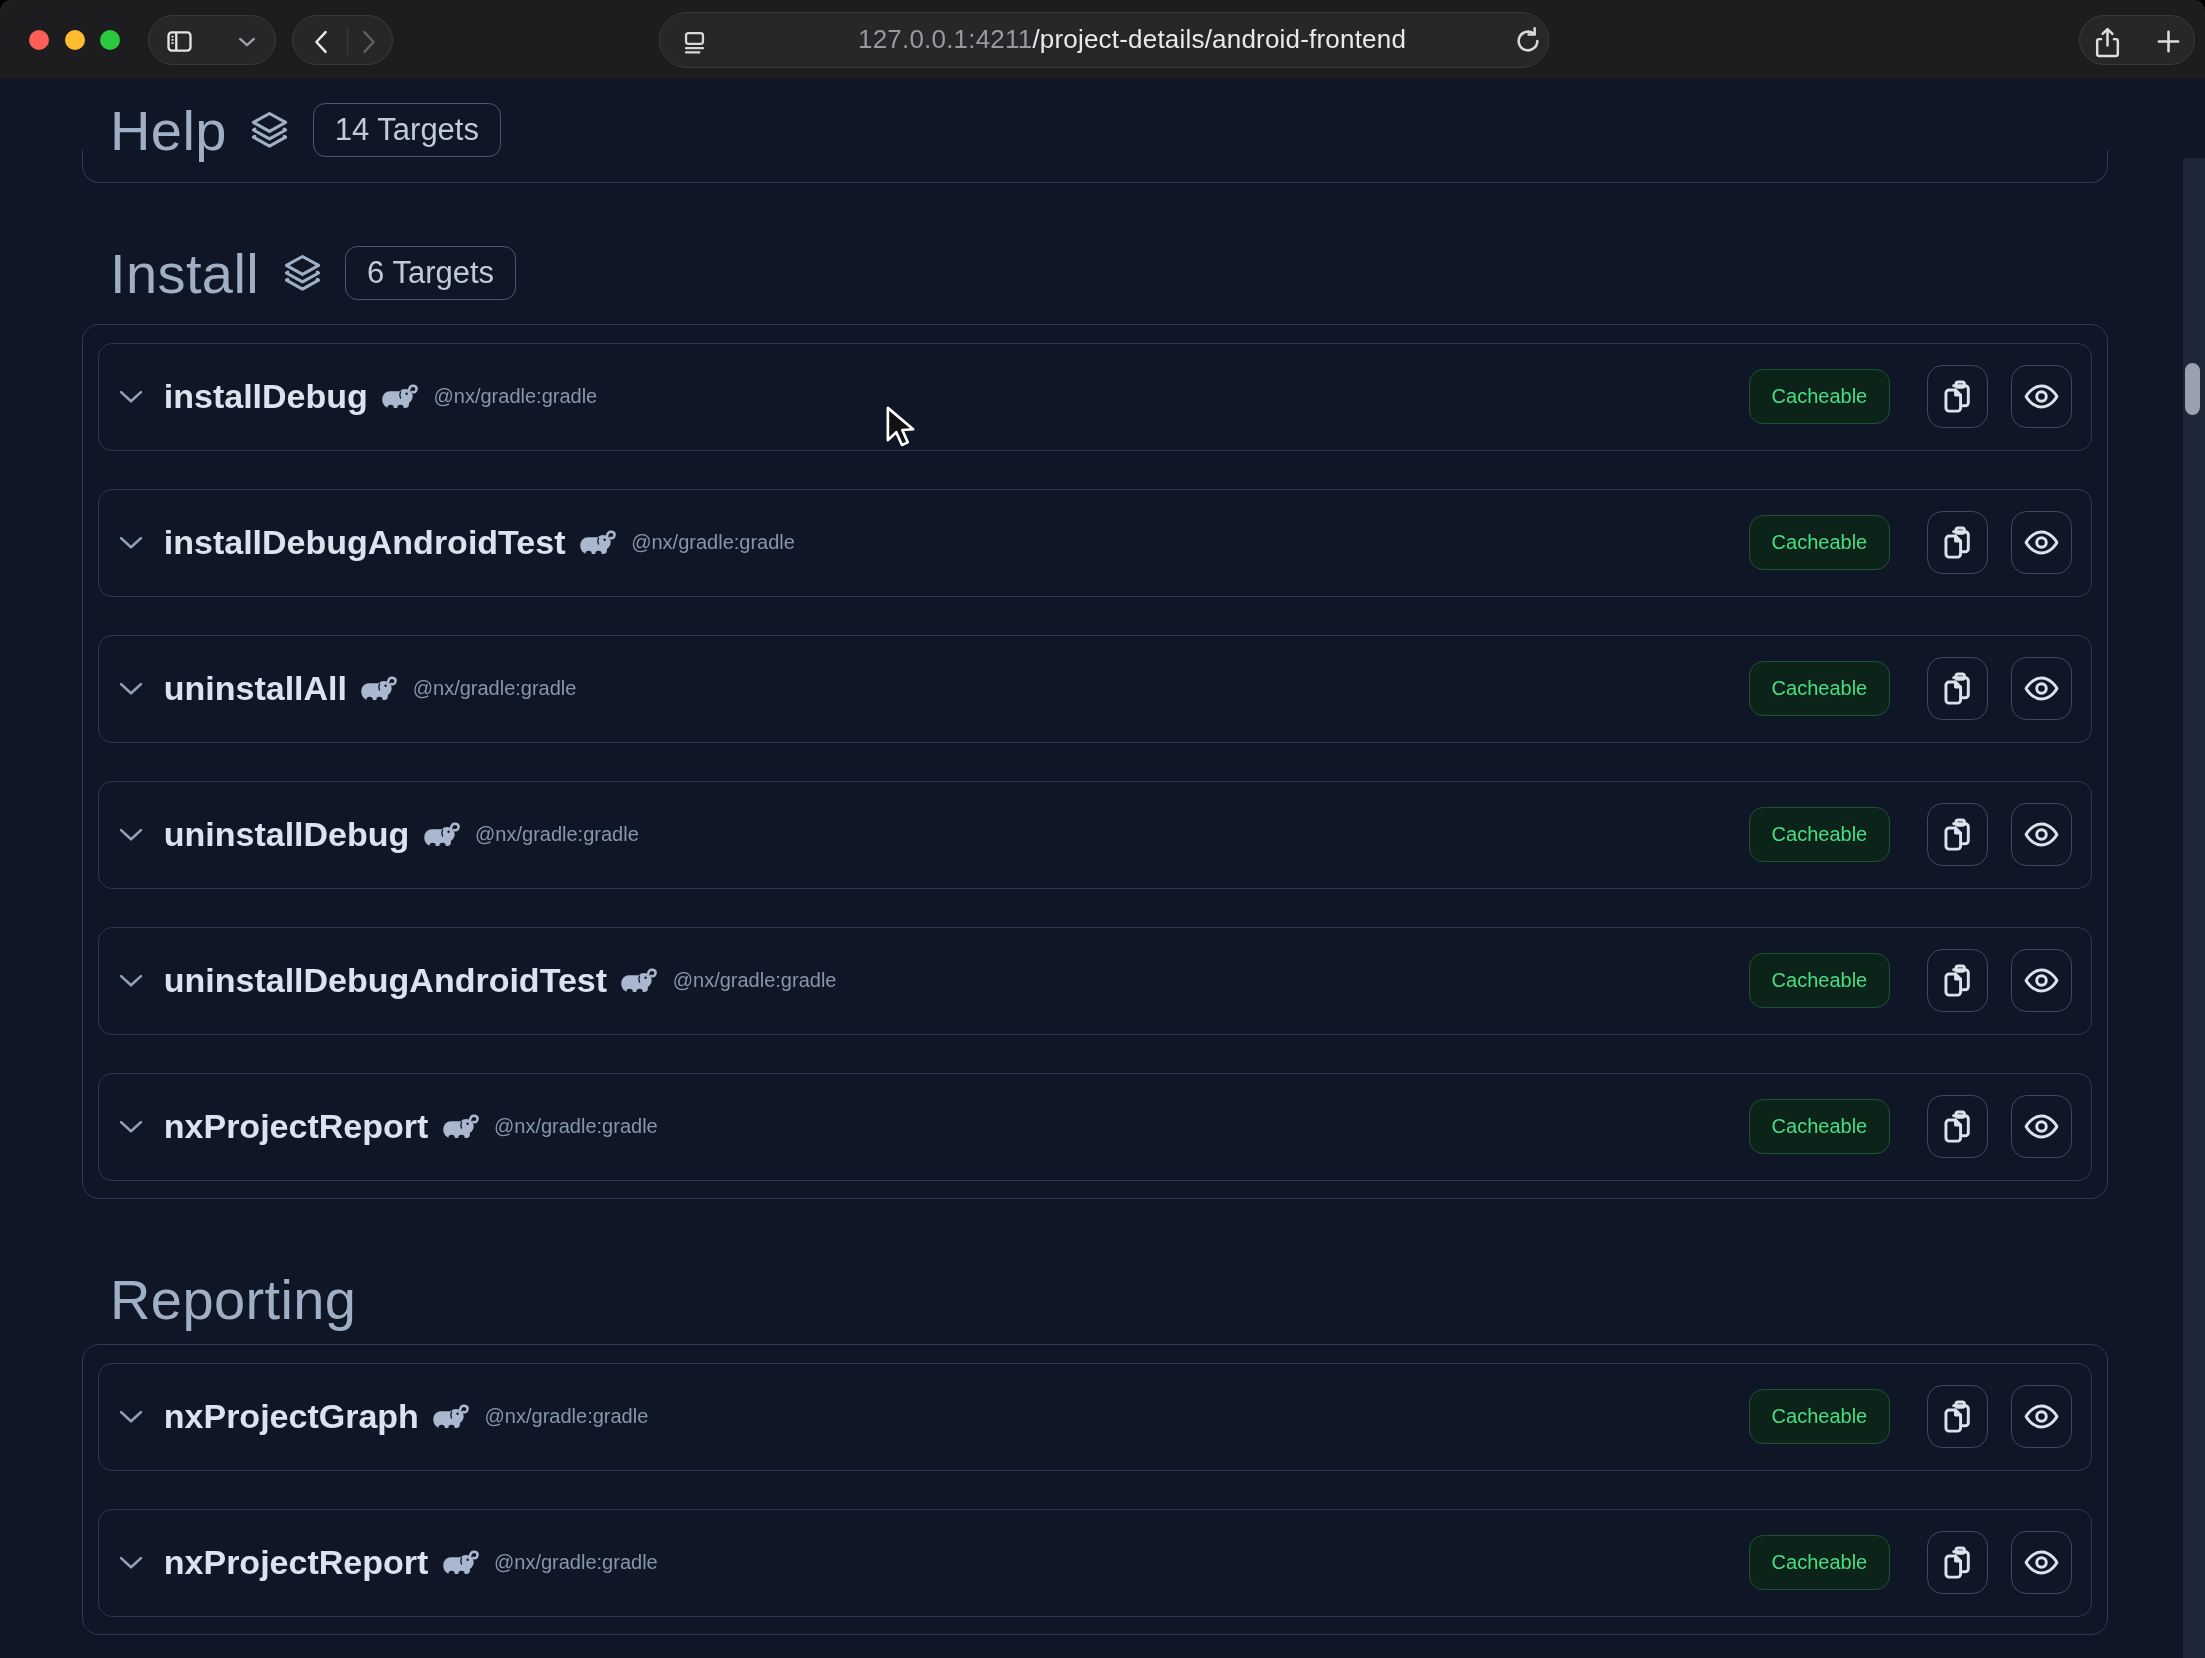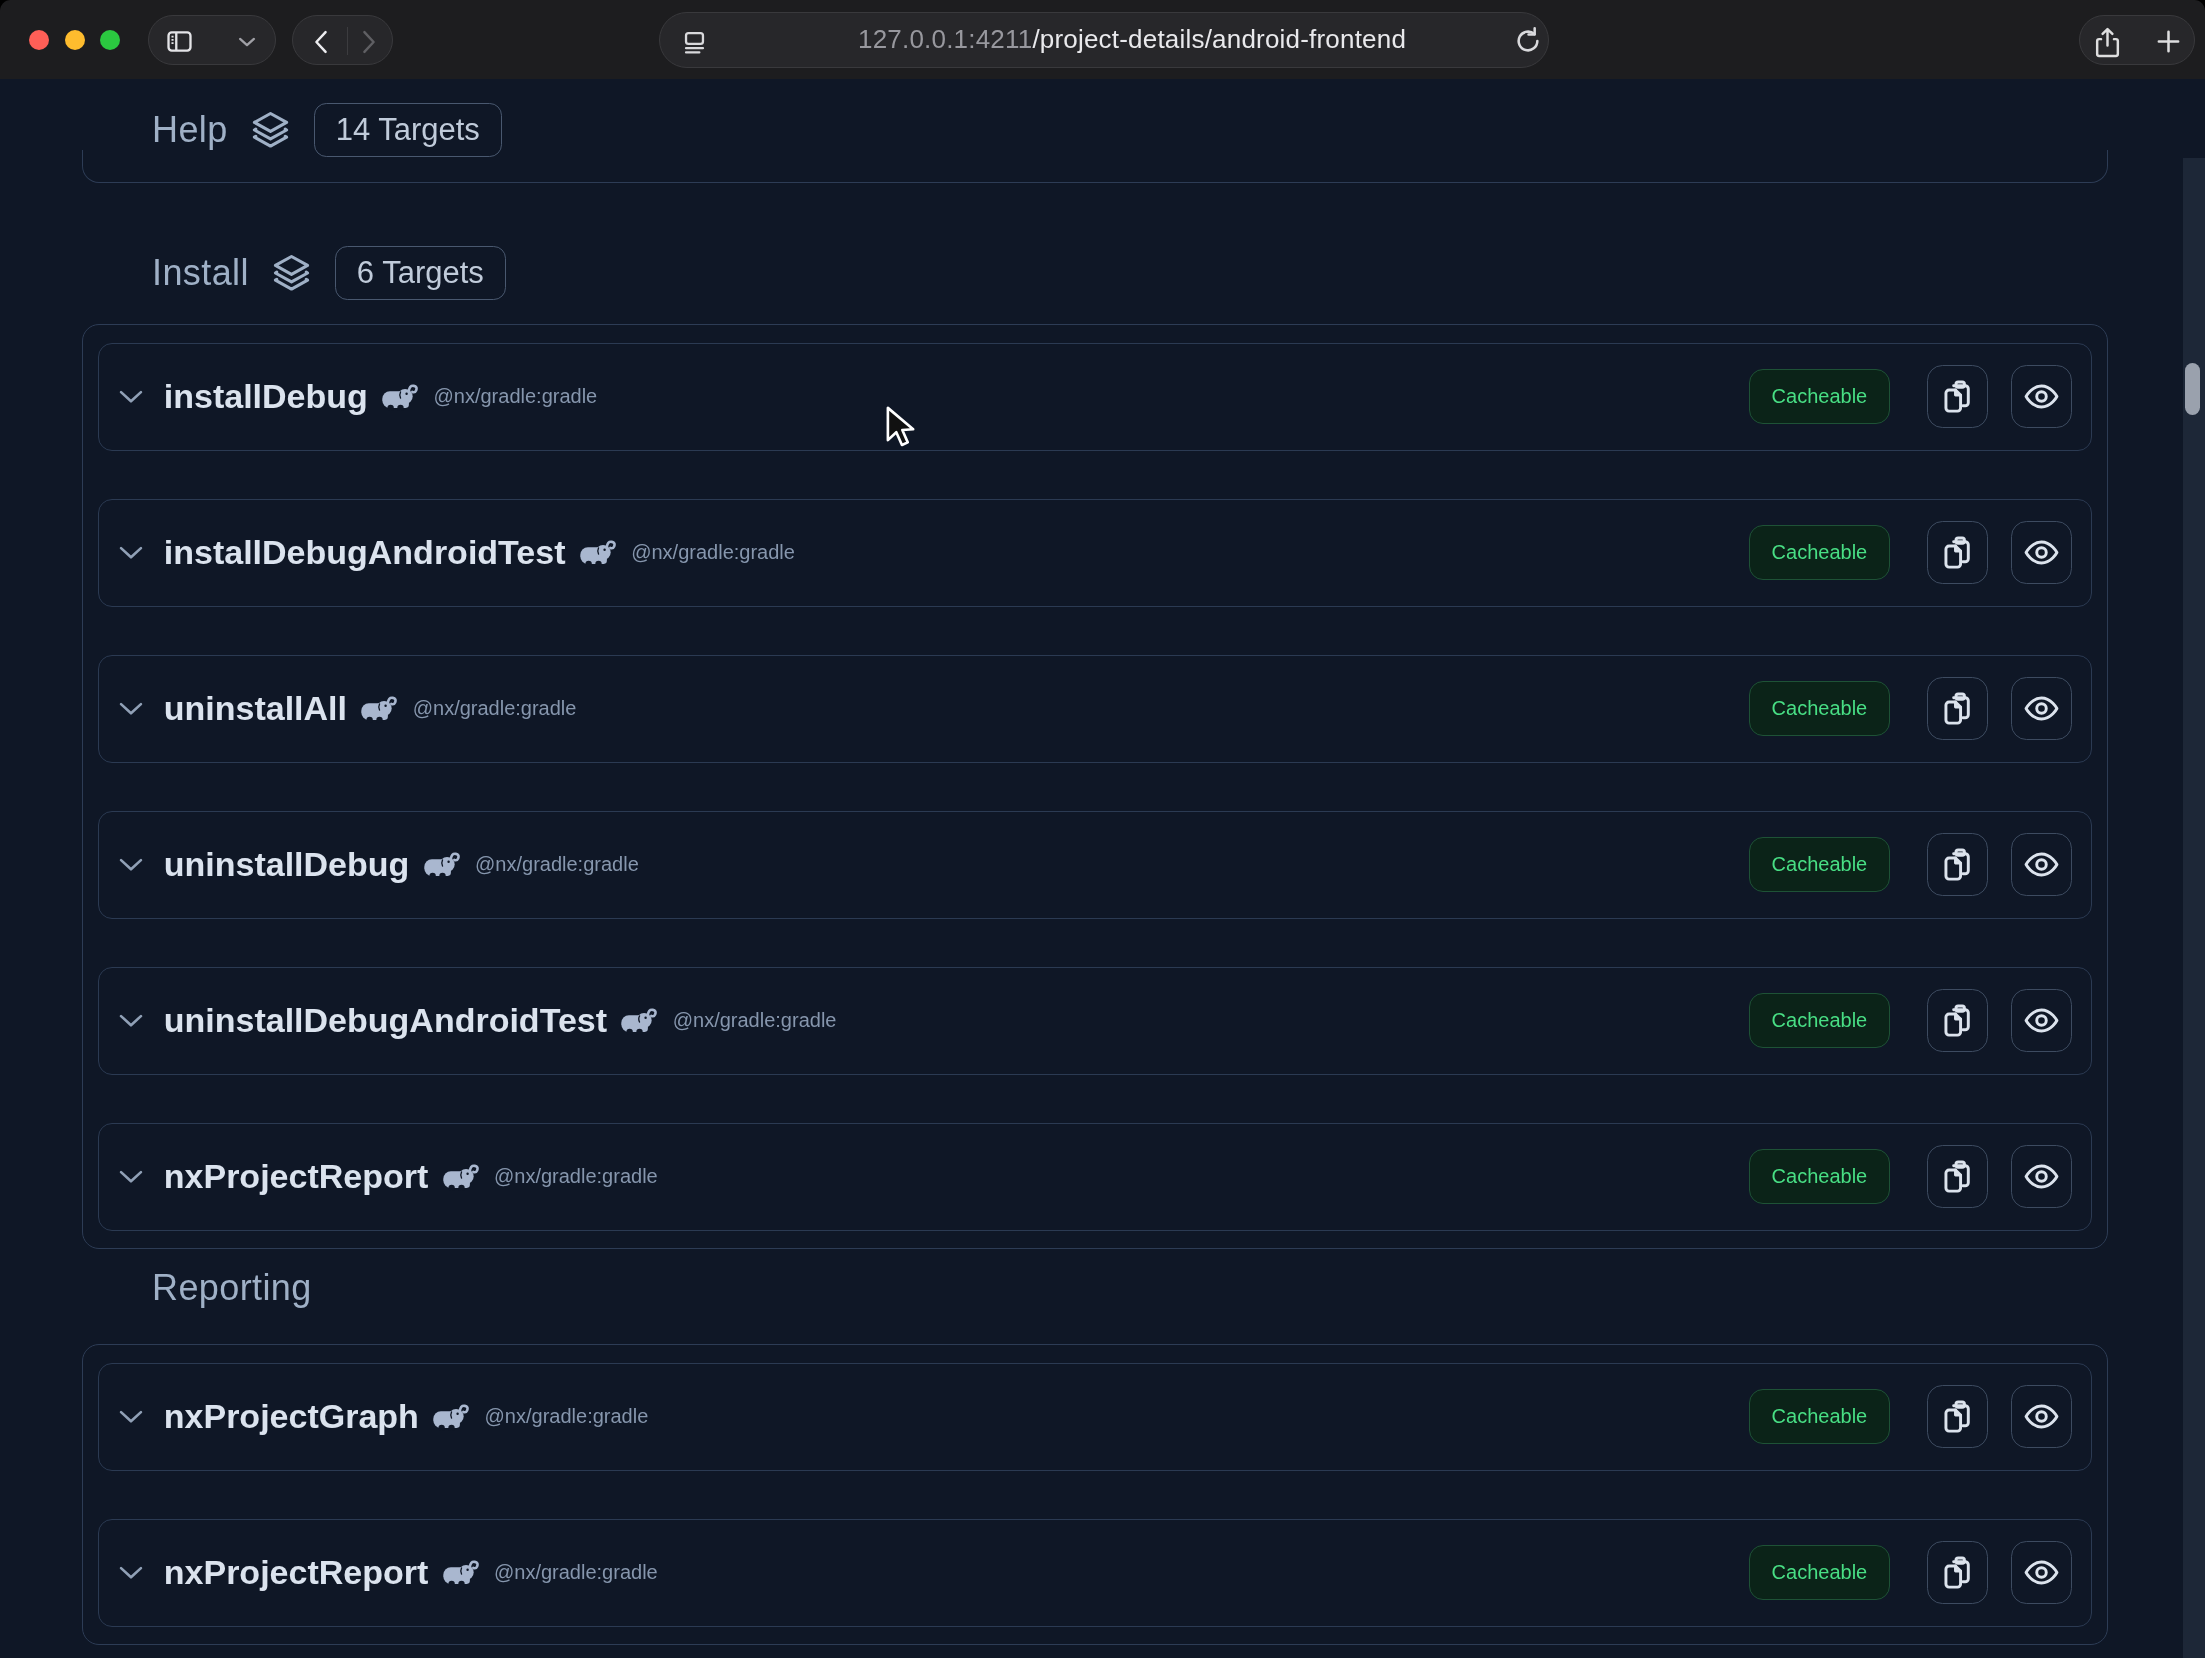--- a/index.html
+++ b/index.html
@@ -25,35 +25,35 @@
   #url-text .path { color:#e9e9ec; font-weight:400; }
 
   
   #content { position:absolute; left:0; top:79px; width:2205px; height:1579px;
              background:#0f1726; }
   .section-header { position:absolute; left:110px; height:58px;
                     display:flex; align-items:center; gap:21.5px; }
   .section-header.s0 { top:22px; }   
   .section-header.s1 { top:165px; }  
   .section-header.s2 { top:1188px;flex-direction:column; } 
-  .section-title { font-size:36px; color:#9fb0c6; letter-spacing:0.4px;margin-left:42px; }
+  .section-title { font-size:56px; color:#9fb0c6; letter-spacing:0.4px; }
   .count-badge { border:1.5px solid #49586f; border-radius:12.3px; color:#c0cbda;
                  font-size:31px; padding:8.4px 21px; white-space:nowrap; }
   .layers-icon { width:43px; height:43px; }
 
   .card { position:absolute; left:82px; width:2026px;
           border:1.5px solid #2d3c55; border-radius:17px; padding:17.7px 15.4px;
           background:#0f1726; }
   .card.s1 { top:245px; }   
   .card.s2 { top:1265px; }  
   .card-bottom-stub { position:absolute; left:82px; width:2026px; top:71px; height:33px;
           border:1.5px solid #2d3c55; border-top:none; border-radius:0 0 17px 17px; }
 
   .target-row { height:108px; border:1.5px solid #2b3a52; border-radius:14px;
-                display:flex; align-items:center; padding:0 18.4px; margin-bottom:48px;
+                display:flex; align-items:center; padding:0 18.4px; margin-bottom:38px;
                 background:#0f1726; }
   .target-row:last-child { margin-bottom:0; }
   .row-chevron { width:26px; height:15.4px; flex:none; }
   .target-name { font-size:34px; font-weight:700; color:#dbe3ee; margin-left:20px; white-space:nowrap; }
   .gradle-icon { width:38px; height:29px; margin-left:12.3px; flex:none; }
   .target-executor { font-size:20px; color:#8696ad; margin-left:15.4px; white-space:nowrap; }
   .cache-badge { margin-left:auto; height:55px; display:flex; align-items:center;
                  padding:0 22px; border-radius:14px; background:#0b2318;
                  border:1.5px solid #1e5236; color:#48de84; font-size:20px; white-space:nowrap; }
   .icon-btn { width:61px; height:63px; border:1.5px solid #3d4b60; border-radius:15.4px;

